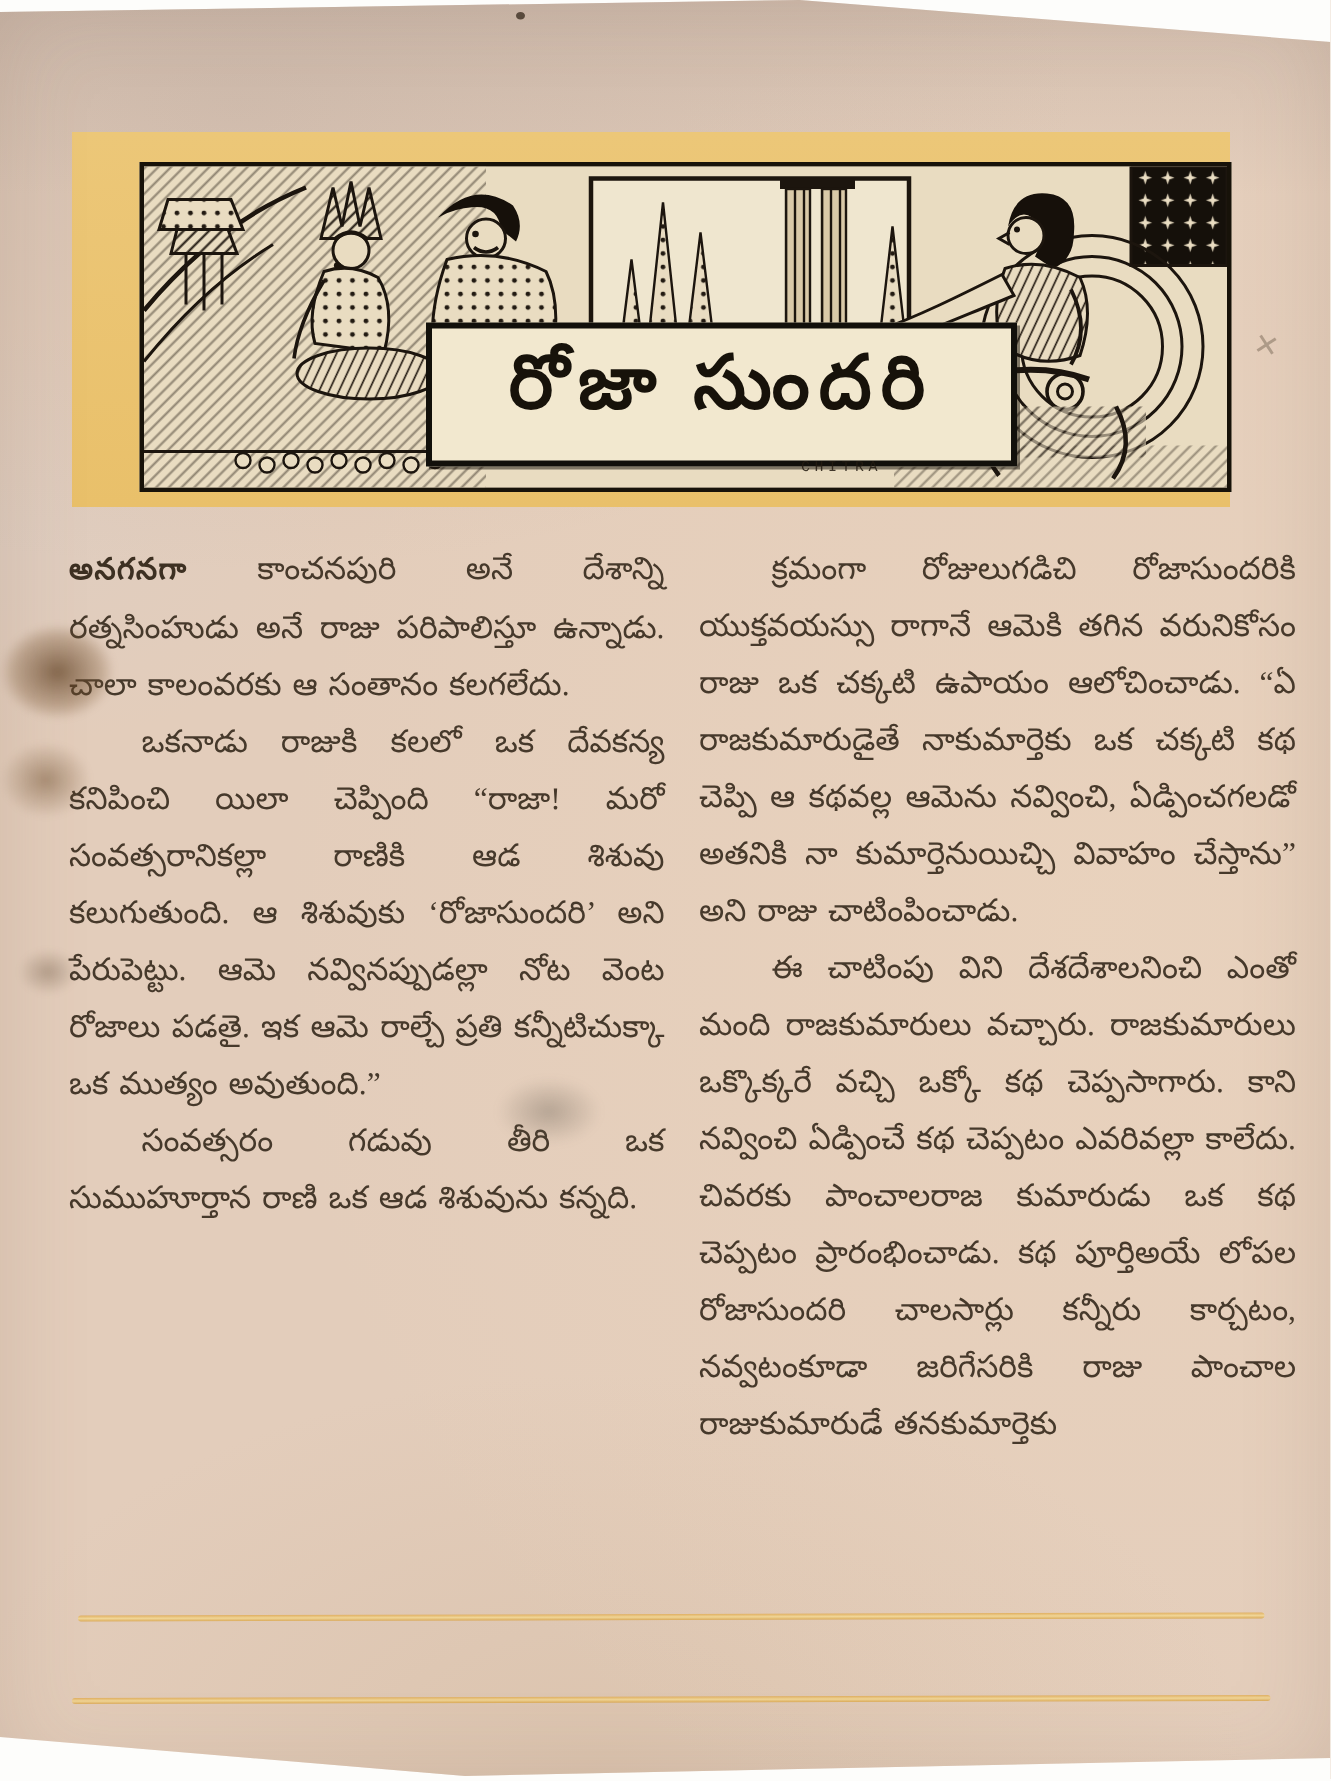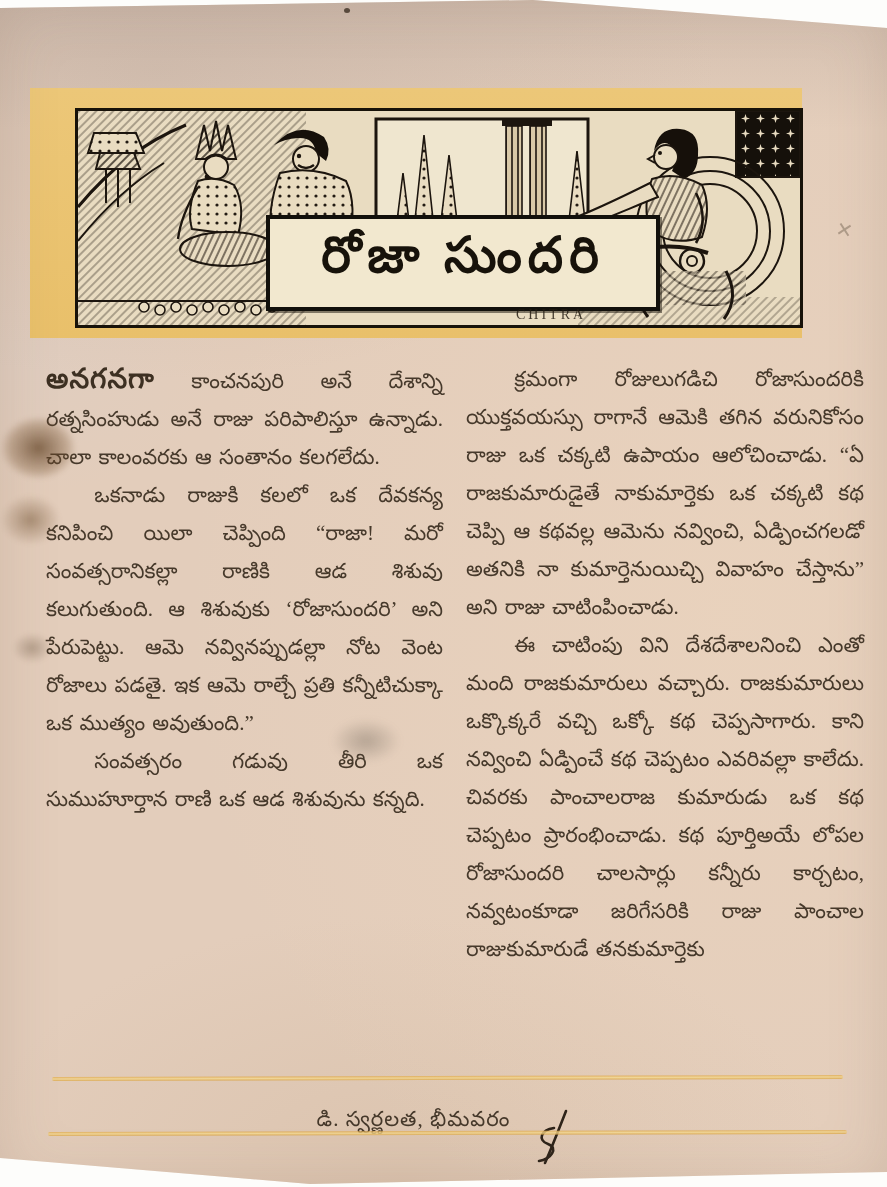--- a/index.html
+++ b/index.html
@@ -19,41 +19,41 @@
   .stain{position:absolute;pointer-events:none;}
   .stain-big{left:-12px;top:406px;width:112px;height:150px;filter:blur(2px);
      background:radial-gradient(closest-side at 45% 28%, rgba(96,64,34,.72), rgba(120,85,50,.32) 55%, transparent 76%),
                 radial-gradient(closest-side at 38% 76%, rgba(110,78,45,.5), transparent 70%);}
   .stain-small{left:4px;top:626px;width:56px;height:44px;filter:blur(2px);
      background:radial-gradient(closest-side, rgba(92,70,48,.35), transparent 70%);}
   .smudge{left:318px;top:710px;width:96px;height:62px;filter:blur(3px);
      background:radial-gradient(closest-side, rgba(105,95,83,.38), transparent 72%);}
   .speck{left:344px;top:8px;width:6px;height:5px;border-radius:50%;background:#3a2d20;opacity:.8;}
 
-  .header-band{position:absolute;left:30px;top:88px;width:772px;height:250px;
+  .header-band{position:absolute;left:48px;top:88px;width:772px;height:250px;
      background:linear-gradient(180deg,#ecc778,#e9c06a);}
   .illustration{position:absolute;left:45px;top:20px;width:722px;height:214px;
      border:3px solid #171209;background:#e9dcc1;box-sizing:content-box;}
   .illustration svg{display:block;width:100%;height:100%;}
   .title-box{position:absolute;left:188px;top:104px;width:394px;height:96px;
      background:#f2e8cf;border:4px solid #12100b;box-sizing:border-box;
      display:flex;align-items:center;justify-content:center;
      box-shadow:2px 2px 0 rgba(23,18,9,.5);}
   .title-text{font-size:50px;font-weight:700;color:#17120a;letter-spacing:6px;
      white-space:nowrap;transform:translateY(-2px);}
-  .artist-sig{position:absolute;left:438px;top:196px;font-family:Liberation Serif, serif;
-     font-size:14px;letter-spacing:3px;color:#241c12;opacity:.85;}
+  .artist-sig{position:absolute;left:438px;top:196px;font-family:Liberation Mono, monospace;
+     font-size:10px;letter-spacing:3px;color:#241c12;opacity:.85;}
 
   .col{position:absolute;top:360px;color:#46392b;font-size:21px;line-height:38px;
      text-align:justify;word-spacing:2px;}
   .col-left{left:46px;width:397px;}
   .col-right{left:454px;width:398px;margin-left:12px;}
   .col p{margin:0;}
   .col p.indent{text-indent:2.3em;}
-  .lead-word{font-size:28px;font-weight:700;letter-spacing:1px;color:#3d3022;}
+  .lead-word{font-size:20px;font-weight:700;letter-spacing:1px;color:#3d3022;}
 
   .rule{position:absolute;height:4px;border-radius:2px;opacity:.8;
      background:linear-gradient(180deg,#dfa94d,#f4d88f 50%,#d9a343);}
   .rule-top{left:52px;right:44px;top:1076px;transform:rotate(-.15deg);}
   .rule-bottom{left:48px;right:40px;top:1131px;transform:rotate(-.15deg);}
   .footer-line{position:absolute;left:0;right:0;top:1092px;text-align:center;
      color:#45382a;font-size:21px;letter-spacing:1px;}
   .squiggle{display:inline-block;vertical-align:middle;margin-left:14px;transform:translateY(16px);}
 
   .xmark{position:absolute;left:836px;top:218px;font-size:20px;color:rgba(95,80,62,.4);
@@ -180,26 +180,20 @@
       <p class="indent">ఒకనాడు రాజుకి కలలో ఒక దేవకన్య కనిపించి యిలా చెప్పింది “రాజా! మరో సంవత్సరానికల్లా రాణికి ఆడ శిశువు కలుగుతుంది. ఆ శిశువుకు ‘రోజాసుందరి’ అని పేరుపెట్టు. ఆమె నవ్వినప్పుడల్లా నోట వెంట రోజాలు పడతై. ఇక ఆమె రాల్చే ప్రతి కన్నీటిచుక్కా ఒక ముత్యం అవుతుంది.”</p>
       <p class="indent">సంవత్సరం గడువు తీరి ఒక సుముహూర్తాన రాణి ఒక ఆడ శిశువును కన్నది.</p>
     </div>
 
     <div class="col col-right">
       <p class="indent">క్రమంగా రోజులుగడిచి రోజాసుందరికి యుక్తవయస్సు రాగానే ఆమెకి తగిన వరునికోసం రాజు ఒక చక్కటి ఉపాయం ఆలోచించాడు. “ఏ రాజకుమారుడైతే నాకుమార్తెకు ఒక చక్కటి కథ చెప్పి ఆ కథవల్ల ఆమెను నవ్వించి, ఏడ్పించగలడో అతనికి నా కుమార్తెనుయిచ్చి వివాహం చేస్తాను” అని రాజు చాటింపించాడు.</p>
       <p class="indent">ఈ చాటింపు విని దేశదేశాలనించి ఎంతో మంది రాజకుమారులు వచ్చారు. రాజకుమారులు ఒక్కొక్కరే వచ్చి ఒక్కో కథ చెప్పసాగారు. కాని నవ్వించి ఏడ్పించే కథ చెప్పటం ఎవరివల్లా కాలేదు. చివరకు పాంచాలరాజ కుమారుడు ఒక కథ చెప్పటం ప్రారంభించాడు. కథ పూర్తిఅయే లోపల రోజాసుందరి చాలసార్లు కన్నీరు కార్చటం, నవ్వటంకూడా జరిగేసరికి రాజు పాంచాల రాజుకుమారుడే తనకుమార్తెకు</p>
     </div>
 
     <div class="rule rule-top"></div>
-    <div class="footer-line">
-      <span>డి. స్వర్ణలత, భీమవరం</span><svg class="squiggle" width="46" height="58" viewBox="0 0 46 58">
-        <path d="M42,3 C35,21 28,39 21,55" fill="none" stroke="#2e241a" stroke-width="2.6" stroke-linecap="round"></path>
-        <path d="M30,20 c-13,2 -17,12 -6,16 c11,4 3,15 -9,17" fill="none" stroke="#2e241a" stroke-width="2.6" stroke-linecap="round"></path>
-      </svg>
-    </div>
     <div class="rule rule-bottom"></div>
 
     <div class="stain stain-big"></div>
     <div class="stain stain-small"></div>
     <div class="stain smudge"></div>
     <div class="stain speck"></div>
     <div class="xmark">✕</div>
   </div>
 </div>
 

